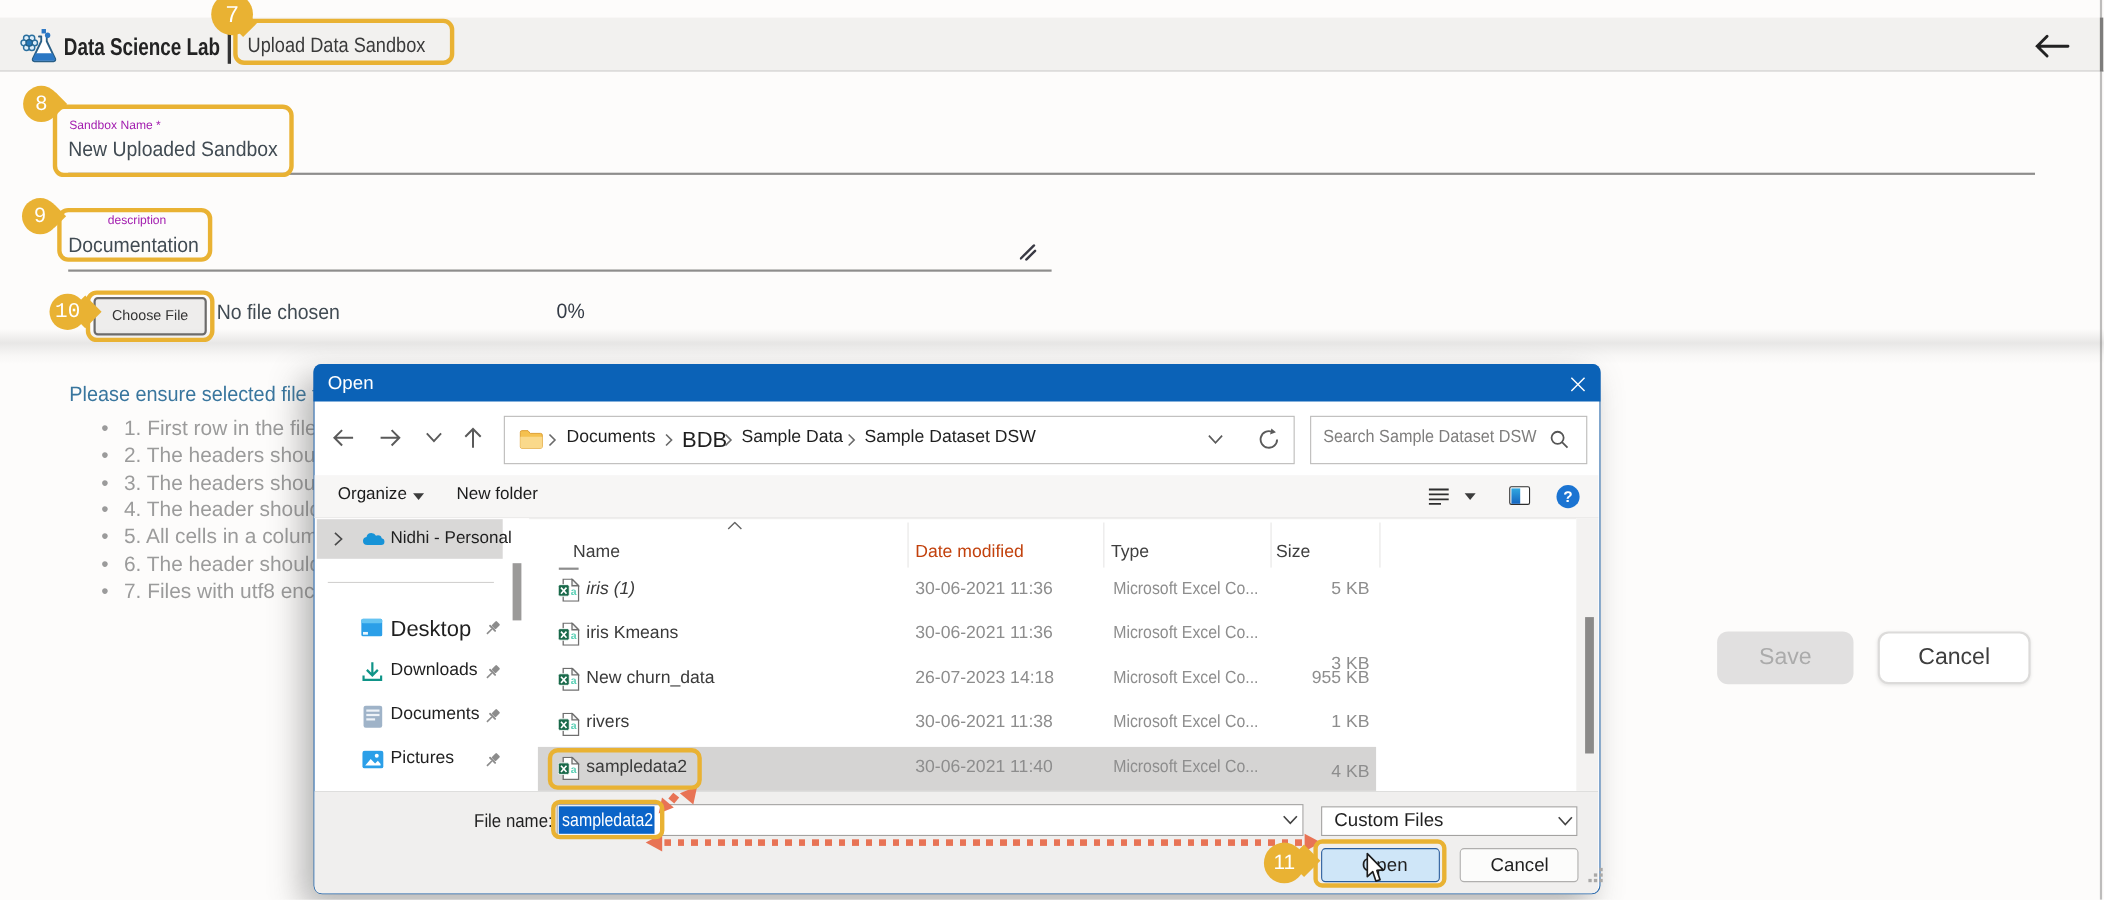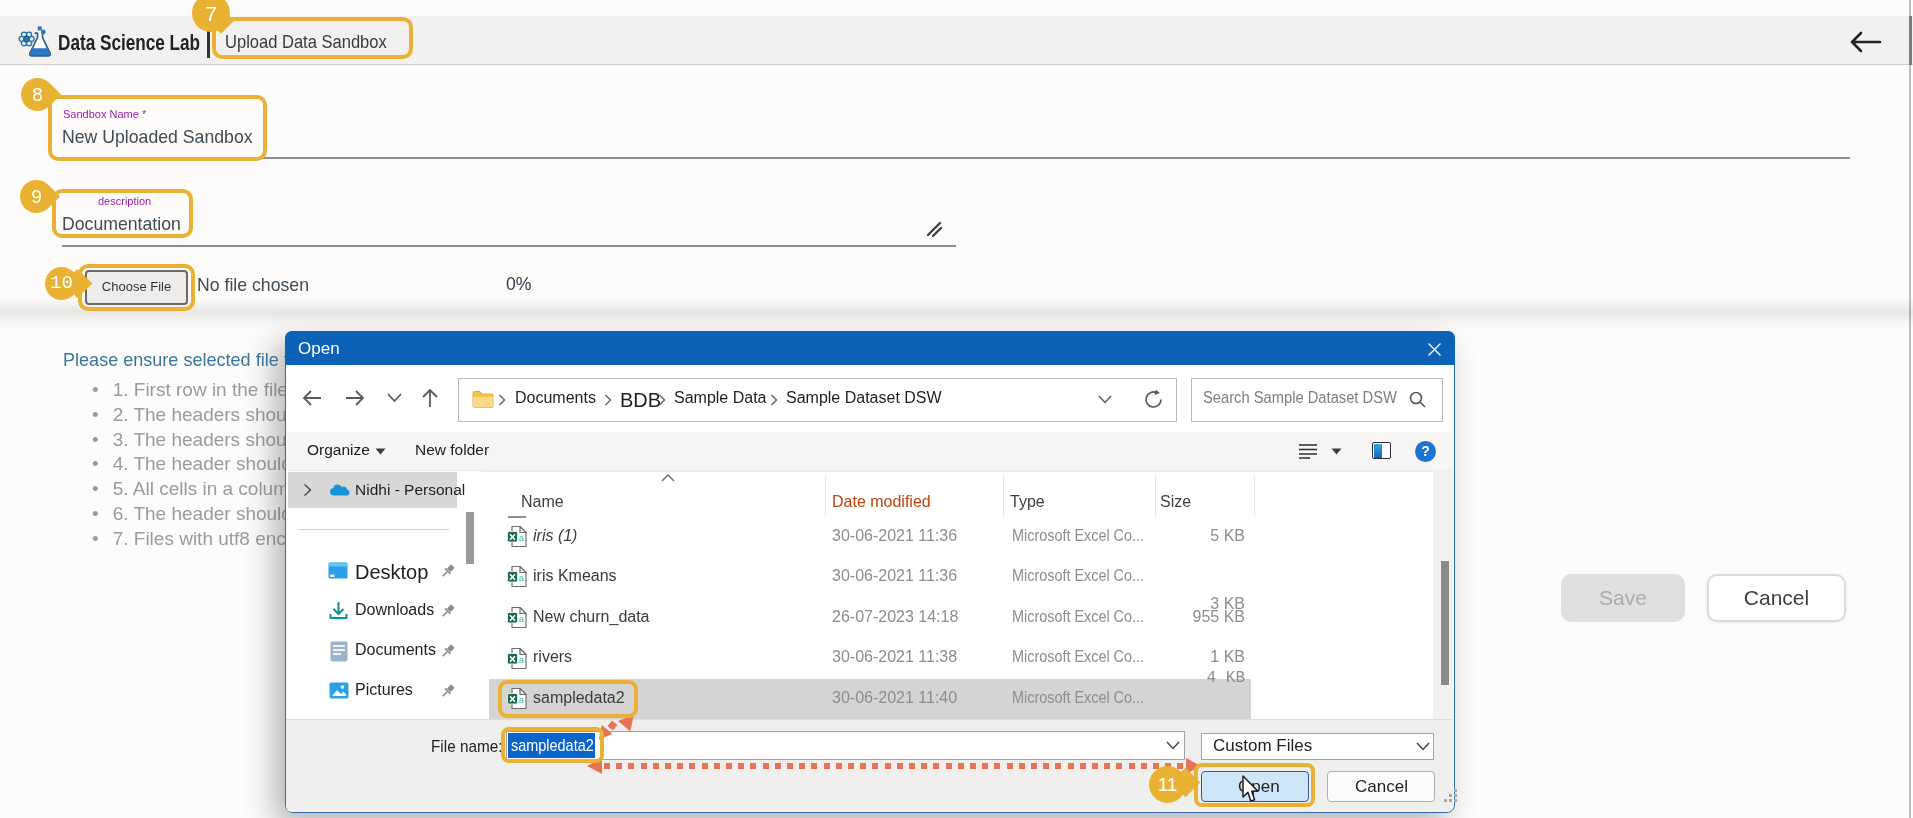--- a/index.html
+++ b/index.html
@@ -313,21 +313,21 @@
   <svg style="left:221px; top:356px;" width="20" height="21" viewBox="0 0 20 21">
     <path d="M5 0.5 H13 L19 6.5 V20.5 H5 Z" fill="#ffffff" stroke="#6f6f6f" stroke-width="1.2"></path>
     <path d="M13 0.5 L13 6.5 L19 6.5 Z" fill="#f3f3f3" stroke="#6f6f6f" stroke-width="1.2"></path>
     <rect x="0.5" y="5.5" width="10" height="10.5" rx="1.6" fill="#19694a" stroke="#ffffff" stroke-width="0.8"></rect>
     <path d="M3 8.2 L8 13.8 M8 8.2 L3 13.8" stroke="#ffffff" stroke-width="1.5"></path>
     <text x="11.8" y="14.6" font-family="Liberation Sans, sans-serif" font-size="9.5" font-weight="bold" fill="#58cfb4">a</text>
   </svg>
   <div class="rname" style="left:247px; top:356.5px;">sampledata2</div>
   <div class="gtxt" style="left:546px; top:356.5px;">30-06-2021 11:40</div>
   <div class="gtxt gsc" style="left:726px; top:356.5px;">Microsoft Excel Co...</div>
-  <div class="gtxt" style="left:869px; top:337px; width:90px; text-align:right;font-family:Liberation Mono, monospace;">4 KB</div>
+  <div class="gtxt" style="left:869px; top:361px; width:90px; text-align:right;">4 KB</div>
 
   <div style="left:1147px; top:139px; width:20px; height:248px; background:#f3f2f1;"></div>
   <div style="left:1155px; top:229px; width:8px; height:124px; background:#8b8a89;"></div>
 
   <div style="left:0px; top:387px; width:1167px; height:92.5px; background:#f0efee; border-top:1px solid #dededd; border-radius:0 0 6px 6px;"></div>
   <div class="dtxt" style="left:145px; top:405px; transform:scaleX(0.9); transform-origin:0 0;">File name:</div>
   <div class="inbox" style="left:220px; top:399px; width:679px; height:29px;"></div>
   <div style="left:222px; top:401px; width:87px; height:25px; background:#0b64c8;"></div>
   <div style="left:225px; top:404px; font-size:17px; color:#ffffff; transform:scaleX(0.85); transform-origin:0 0; white-space:nowrap;">sampledata2</div>
   <svg style="left:880px; top:409px;" width="14" height="9" viewBox="0 0 14 9">

